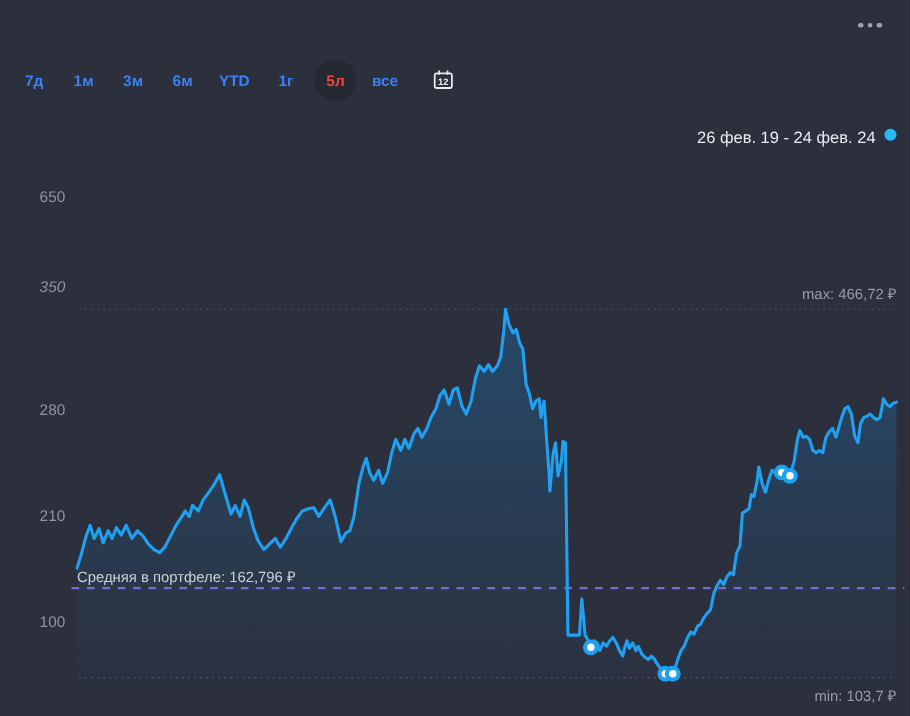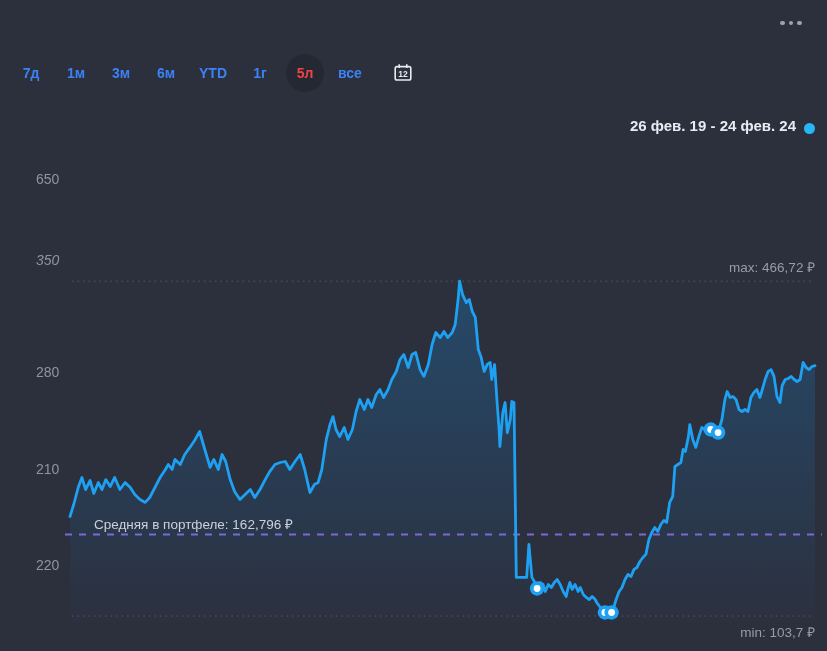--- a/index.html
+++ b/index.html
@@ -12,32 +12,32 @@
               display:flex; align-items:center; justify-content:center; gap:4px; }
   .menu-btn i { width:4.5px; height:4.5px; border-radius:50%; background:#9da2b0; display:block; }
 
   .tabs { position:absolute; left:12px; top:54px; display:flex; align-items:center; gap:7px; }
   .tab { min-width:38px; height:38px; padding:0 7px; border:none; background:transparent; border-radius:19px;
          color:#3b82f6; font-family:"Liberation Sans",sans-serif; font-size:14px; font-weight:700; cursor:pointer; }
   .tab.selected { color:#ef4444; background:rgba(0,0,0,0.14); }
   .cal-btn { width:38px; height:38px; border:none; background:transparent; border-radius:19px; cursor:pointer;
              display:flex; align-items:center; justify-content:flex-end;text-decoration:underline; }
 
-  .stats { position:absolute; right:12px; top:117px; display:flex; align-items:flex-end; gap:8px;
-           font-size:15px; font-weight:700; }
+  .stats { position:absolute; right:12px; top:117px; display:flex; align-items:flex-start; gap:8px;
+           font-size:15px; font-weight:400; }
   .stats .range { color:#e9ebf2; }
   .stats .dot { width:11px; height:11px; border-radius:50%; background:#27b7f7; }
   .stats .green { color:#49ba7f; display:flex; align-items:center; gap:4px; }
   .stats .tri { font-size:10px; line-height:1; transform:translateY(-1px); }
 
   .chart { position:absolute; inset:0; }
   .chart svg { position:absolute; inset:0; }
   .ytick { position:absolute; left:36px; font-size:14px; color:#8f94a3; }
   .minmax { position:absolute; right:12px; font-size:13.5px; color:#979caa; }
-  .avg-label { position:absolute; left:70px; font-size:13.5px; color:#ccd0da;padding-left:24px; }
+  .avg-label { position:absolute; left:70px; font-size:13.5px; color:#ccd0da; }
 </style>
 </head>
 <body>
 
 <div class="panel">
 
 
   <button class="menu-btn" aria-label="menu">
     <span style="display:flex;gap:4px;">
         <i></i>
@@ -89,19 +89,19 @@
         <circle cx="537.1" cy="588.5" r="3.4" fill="#ffffff"></circle>
         <circle cx="604.9" cy="612.5" r="7.2" fill="#1ea1f2"></circle>
         <circle cx="604.9" cy="612.5" r="3.4" fill="#ffffff"></circle>
         <circle cx="611.6" cy="612.5" r="7.2" fill="#1ea1f2"></circle>
         <circle cx="611.6" cy="612.5" r="3.4" fill="#ffffff"></circle>
         <circle cx="710.7" cy="429.5" r="7.2" fill="#1ea1f2"></circle>
         <circle cx="710.7" cy="429.5" r="3.4" fill="#ffffff"></circle>
         <circle cx="718.1" cy="432.6" r="7.2" fill="#1ea1f2"></circle>
         <circle cx="718.1" cy="432.6" r="3.4" fill="#ffffff"></circle>
       </svg>
-    <span id="ytick-slot"><div class="ytick" style="top: 171px;">650</div><div class="ytick" style="top: 252px; font-style: italic;">350</div><div class="ytick" style="top: 364px;">280</div><div class="ytick" style="top: 461px;">210</div><div class="ytick" style="top: 557px;">220</div></span>
+    <span id="ytick-slot"><div class="ytick" style="top: 171px;">650</div><div class="ytick" style="top: 252px; font-style: italic;">350</div><div class="ytick" style="top: 364px;">280</div><div class="ytick" style="top: 461px;">210</div><div class="ytick" style="top: 557px;">100</div></span>
     <div class="minmax" id="max-label" style="top: 258.173px;">max: 466,72 ₽</div>
     <div class="minmax" id="min-label" style="top: 623.042px;">min: 103,7 ₽</div>
     <div class="avg-label" id="avg-label" style="top: 514.574px;">Средняя в портфеле: 162,796 ₽</div>
   </div>
 
 </div>
 
 </body></html>

